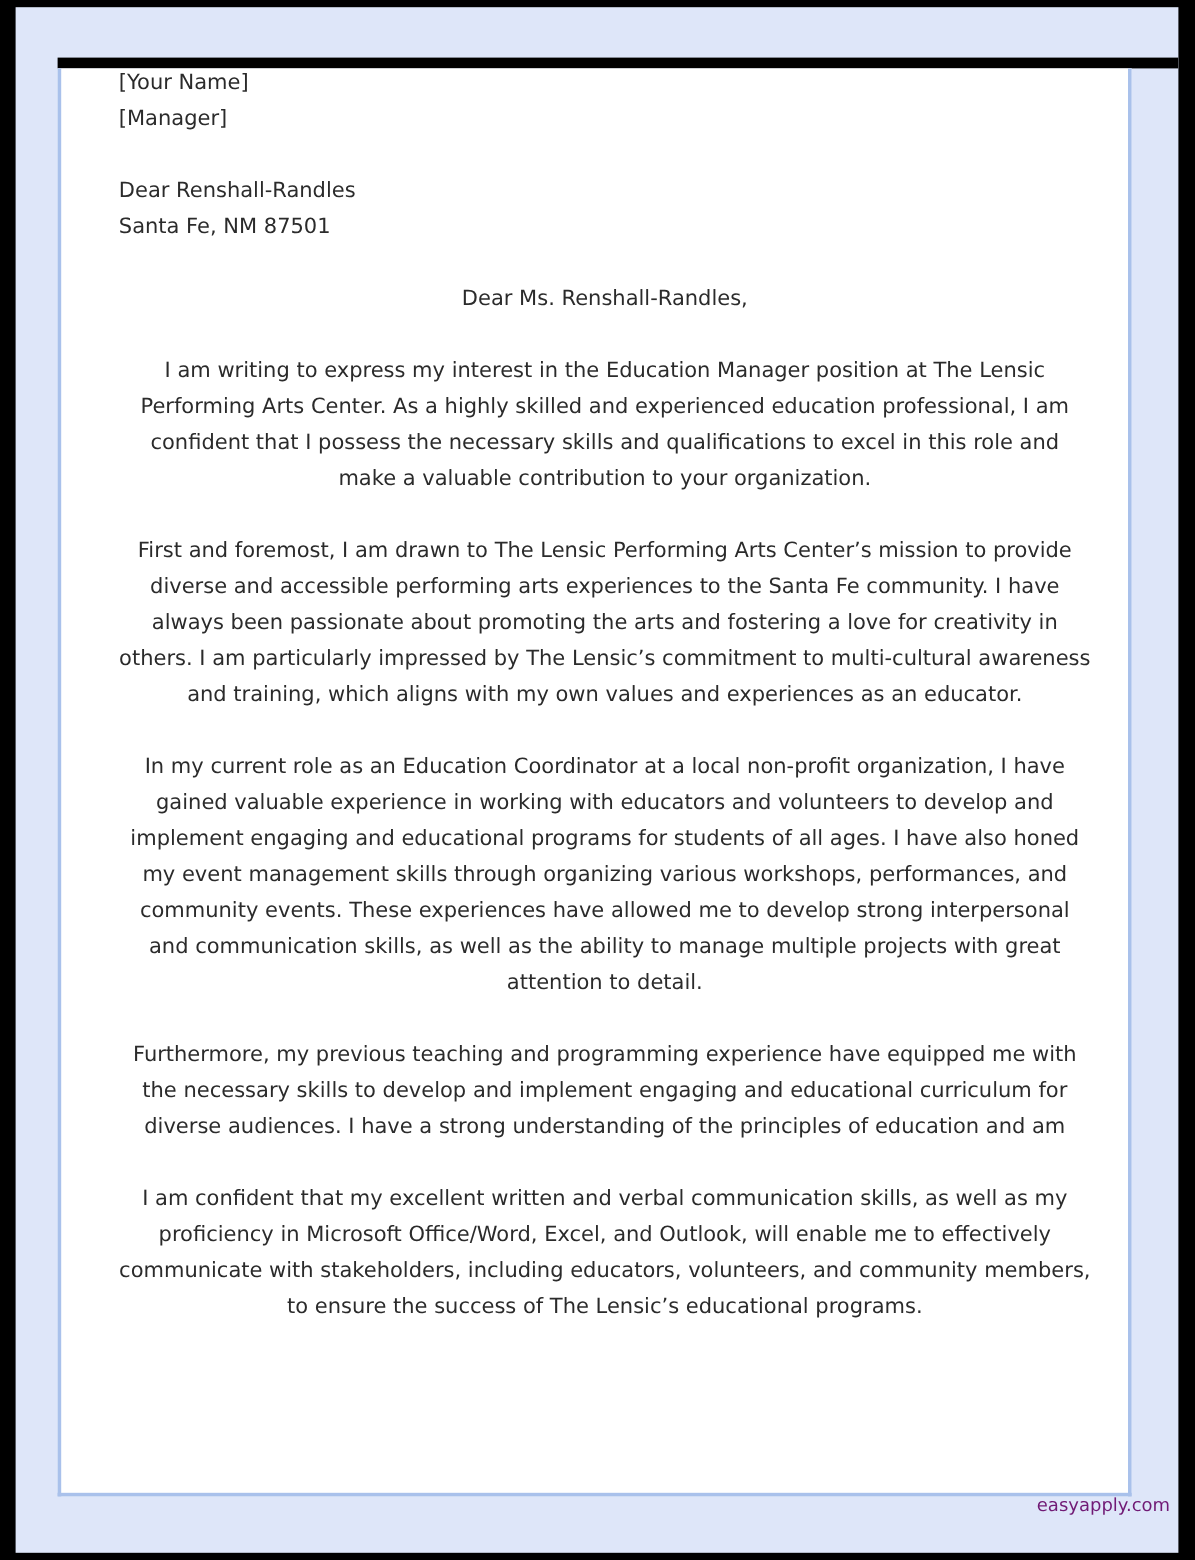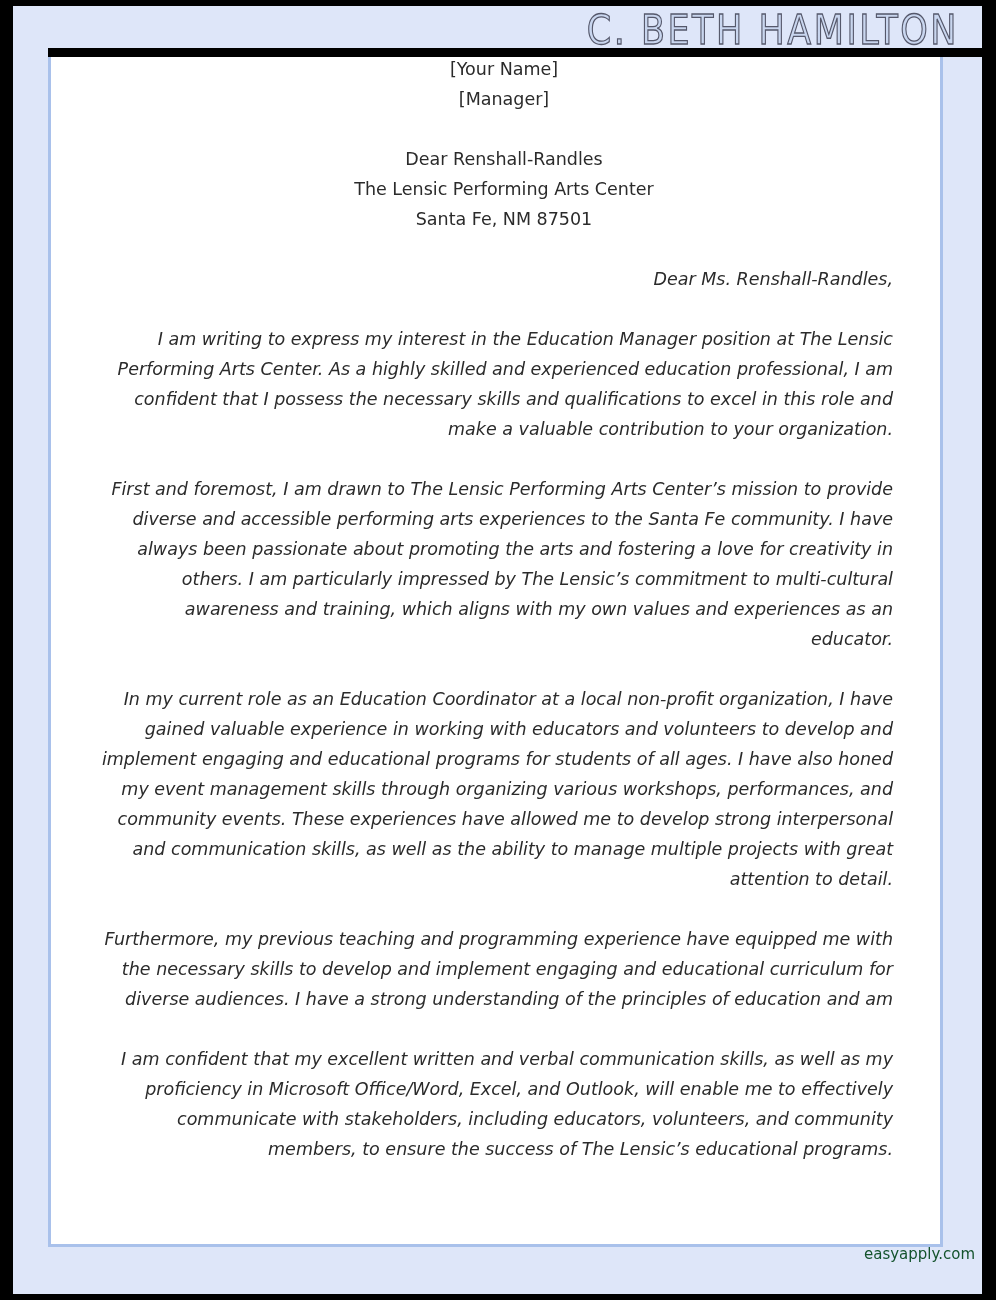--- a/index.html
+++ b/index.html
@@ -99,65 +99,59 @@
   }
   .letter-body .block {
     margin: 0 0 30px 0;
   }
   .letter-body .block:last-child {
     margin-bottom: 0;
   }
   .letter-body .line {
     display: block;
     white-space: pre;
-    text-align: center;
   }
   .letter-body p {
-    margin: 0 16px 30px 0;
-    text-align: right;
-    font-style: italic;
+    margin: 0 0 30px 0;
+    text-align: center;
   }
 
   
   .watermark {
     position: absolute;
     left: 851px;
     top: 1241px;
     font-family: "DejaVu Sans", sans-serif;
     font-size: 15px;
     line-height: 1;
-    color: #14532d;
+    color: #701a75;
     white-space: nowrap;
     pointer-events: none;
   }
 </style>
 </head>
 <body>
 
 <div class="page-frame">
   <div class="canvas">
 
-    <div class="letterhead">
-      <span class="letterhead-name">C. BETH HAMILTON</span>
-    </div>
 
     <div class="header-rule"></div>
 
     <div class="sheet"></div>
 
     <div class="letter-body">
 
       <div class="block">
         <span class="line">[Your Name]</span>
         <span class="line">[Manager]</span>
       </div>
 
       <div class="block">
         <span class="line">Dear Renshall-Randles</span>
-        <span class="line">The Lensic Performing Arts Center</span>
         <span class="line">Santa Fe, NM 87501</span>
       </div>
 
       <p>Dear Ms. Renshall-Randles,</p>
 
       <p>I am writing to express my interest in the Education Manager position at The Lensic Performing Arts Center. As a highly skilled and experienced education professional, I am confident that I possess the necessary skills and qualifications to excel in this role and make a valuable contribution to your organization.</p>
       <p>First and foremost, I am drawn to The Lensic Performing Arts Center’s mission to provide diverse and accessible performing arts experiences to the Santa Fe community. I have always been passionate about promoting the arts and fostering a love for creativity in others. I am particularly impressed by The Lensic’s commitment to multi-cultural awareness and training, which aligns with my own values and experiences as an educator.</p>
       <p>In my current role as an Education Coordinator at a local non-profit organization, I have gained valuable experience in working with educators and volunteers to develop and implement engaging and educational programs for students of all ages. I have also honed my event management skills through organizing various workshops, performances, and community events. These experiences have allowed me to develop strong interpersonal and communication skills, as well as the ability to manage multiple projects with great attention to detail.</p>
       <p>Furthermore, my previous teaching and programming experience have equipped me with the necessary skills to develop and implement engaging and educational curriculum for diverse audiences. I have a strong understanding of the principles of education and am</p>
       <p>I am confident that my excellent written and verbal communication skills, as well as my proficiency in Microsoft Office/Word, Excel, and Outlook, will enable me to effectively communicate with stakeholders, including educators, volunteers, and community members, to ensure the success of The Lensic’s educational programs.</p>

